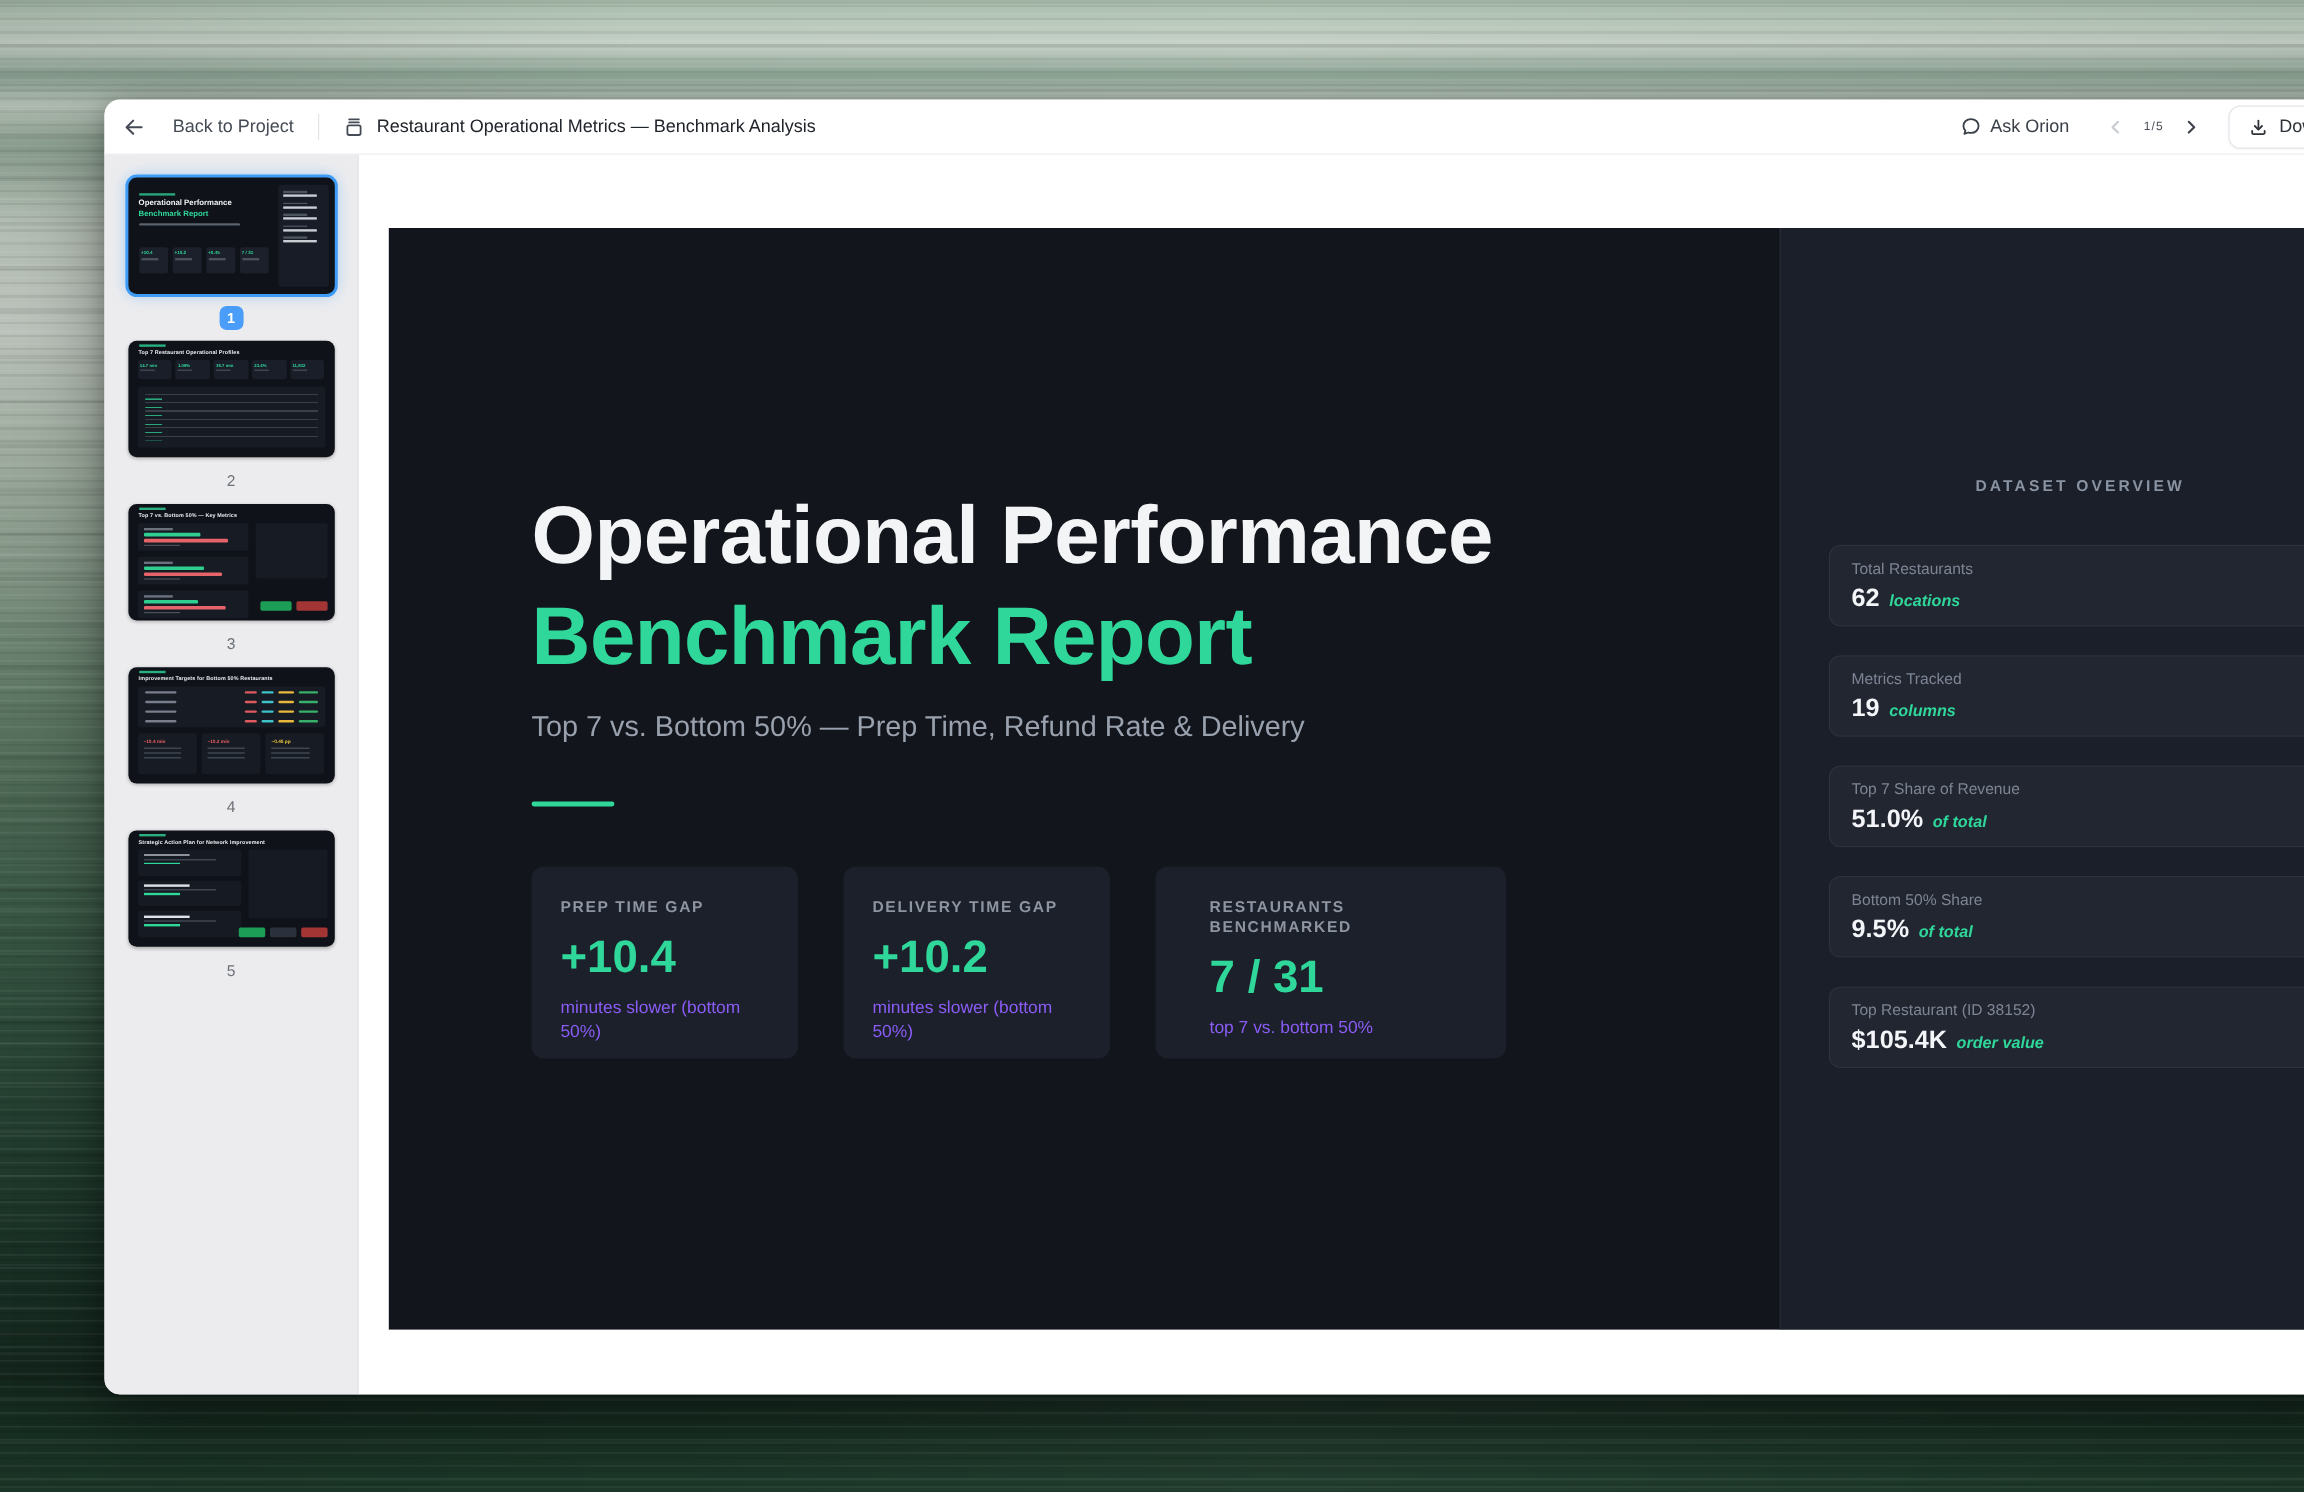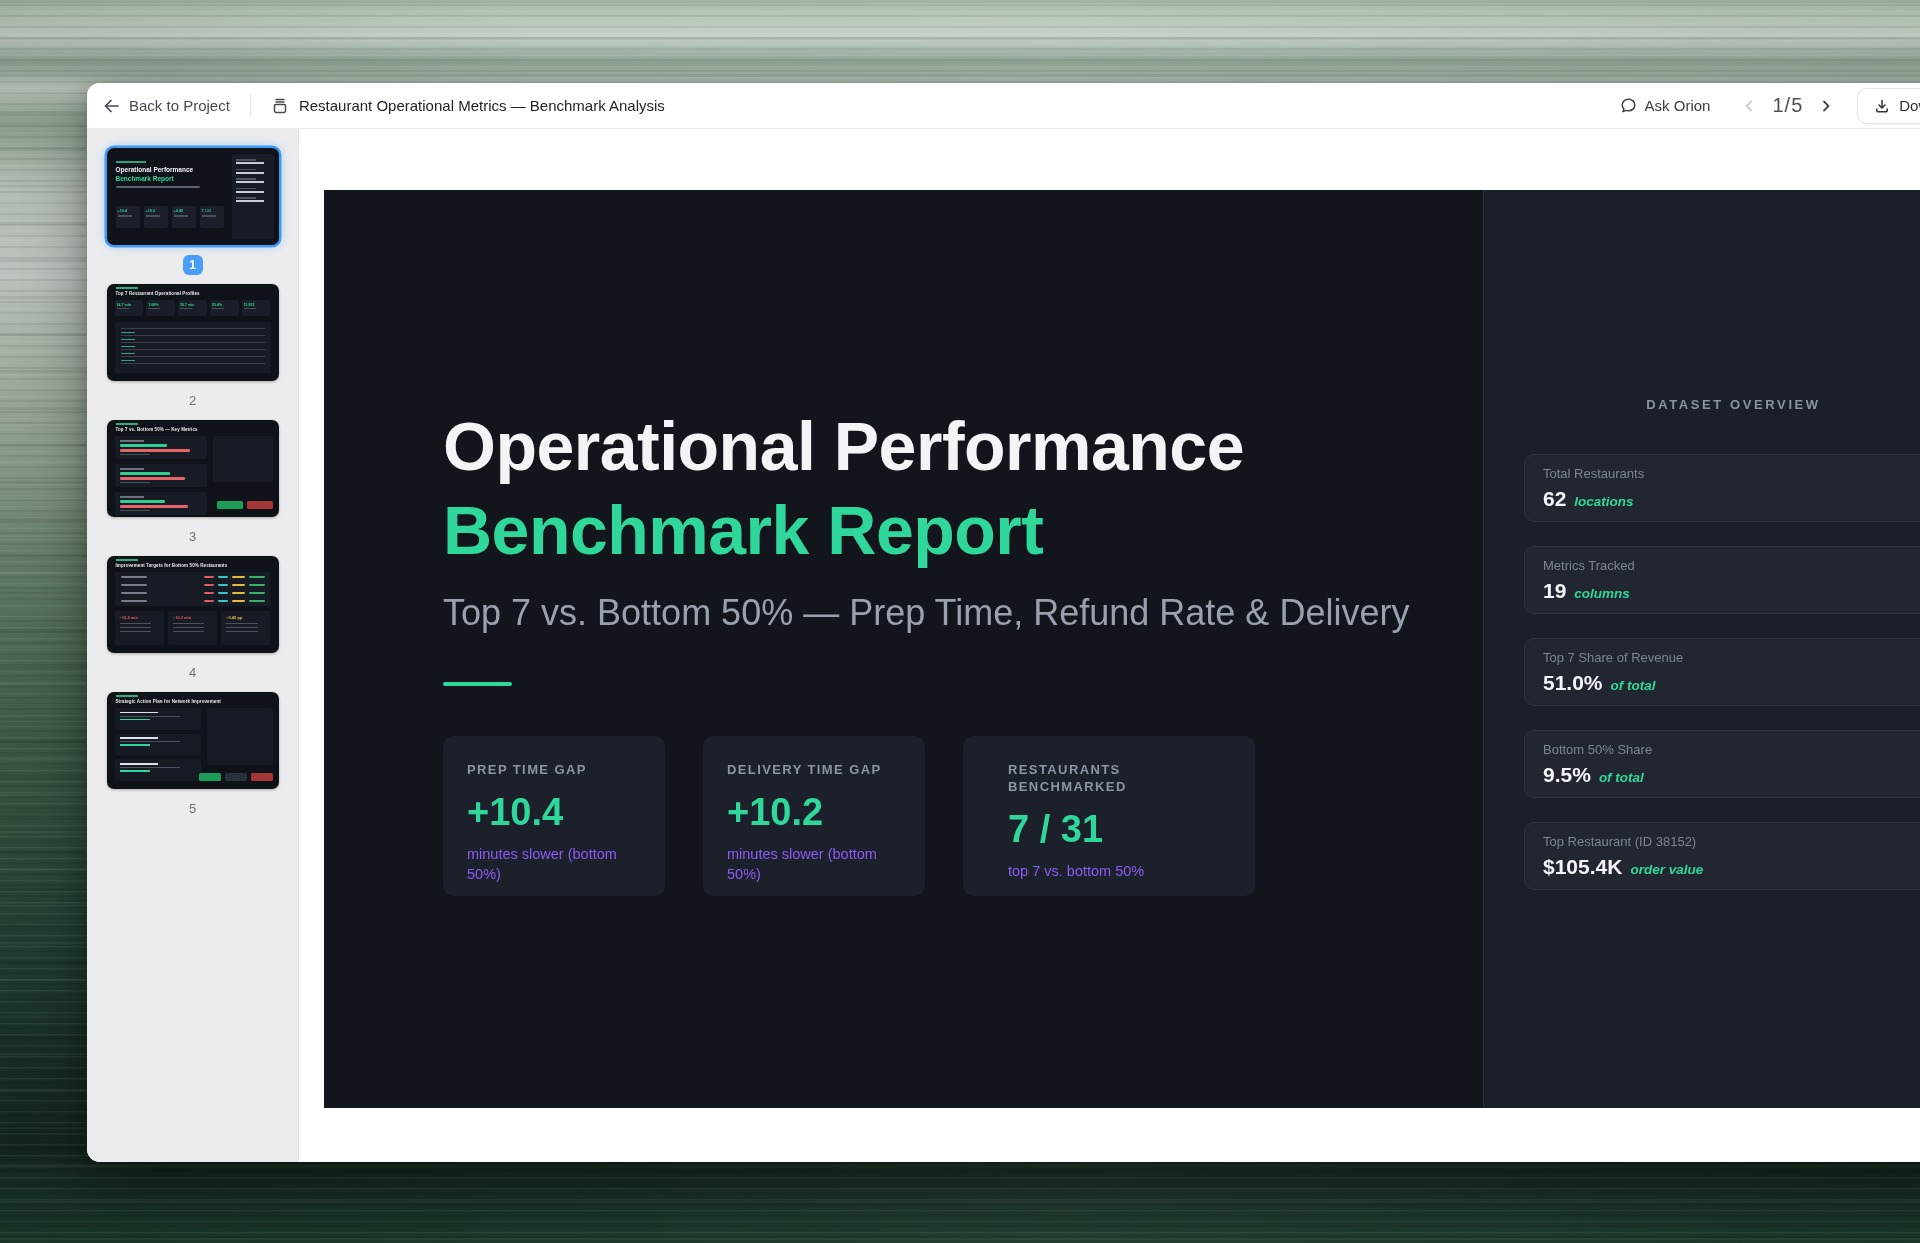--- a/index.html
+++ b/index.html
@@ -31,31 +31,31 @@
   
   .window { position:absolute; left:87px; top:83px; width:1896px; height:1079px;
     background:#fff; border-radius:13px; overflow:hidden;
     box-shadow:0 24px 70px rgba(0,0,0,.38), 0 4px 18px rgba(0,0,0,.22);
     display:flex; flex-direction:column; }
 
   
   .toolbar { height:46px; flex:none; display:flex; align-items:center;
     background:#fff; border-bottom:1px solid #e9ebee; padding-left:16px; }
   .tb-left { display:flex; align-items:center; }
-  .tb-btn { display:flex; align-items:center; gap:9px; background:none; border:none;
+  .tb-btn { display:flex; align-items:center; gap:24px; background:none; border:none;
     font-family:inherit; font-size:15px; color:#454b54; cursor:pointer; }
   .tb-divider { width:1px; height:22px; background:#e2e4e8; margin:0 20px; }
   .doc-title-wrap { display:flex; align-items:center; gap:10px; }
   .doc-title { font-size:15px; font-weight:500; color:#20242b; }
   .tb-right { margin-left:auto; display:flex; align-items:center; }
   .ask-btn { display:flex; align-items:center; gap:8px; background:none; border:none;
     font-family:inherit; font-size:15px; color:#3a4048; cursor:pointer; }
   .pager { display:flex; align-items:center; gap:14px; margin:0 22px 0 30px; }
   .chev { background:none; border:none; cursor:pointer; display:flex; align-items:center; padding:2px; }
-  .page-ind { font-size:20px; color:#4a5058; letter-spacing:1px; }
+  .page-ind { font-size:10px; color:#4a5058; letter-spacing:1px; }
   .dl-btn { display:flex; align-items:center; gap:9px; height:36px; padding:0 16px;
     background:#fff; border:1px solid #e3e5e9; border-radius:10px; cursor:pointer;
     font-family:inherit; font-size:15px; color:#2d3239; white-space:nowrap; flex:none;
     box-shadow:0 1px 2px rgba(0,0,0,.04); }
 
   .app-body { flex:1; display:flex; min-height:0; }
 
   
   .sidebar { width:212px; flex:none; background:#ececee; border-right:1px solid #dfe1e4;
     padding-top:19px; display:flex; flex-direction:column; align-items:center; overflow:hidden; }
@@ -136,21 +136,21 @@
   .t5-btn.g { background:#1d9e57; } .t5-btn.d { background:#2a313c; } .t5-btn.r { background:#a33535; }
 
   
   .viewer { flex:1; background:#fff; padding:61px 0 54px 25px; min-width:0; }
   .slide { display:flex; height:918px; background:#12151b; overflow:hidden; }
   .slide-main { flex:1; min-width:0; padding:196px 0 0 119px; }
   .eyebrow { font-size:15px; font-weight:700; letter-spacing:3.2px; color:#2fd79a; }
   .h1 { font-size:68px; font-weight:700; line-height:84px; letter-spacing:-.5px; }
   .h1.line1 { color:#f2f4f6; margin-top:18px; }
   .h1.line2 { color:#2fd79a; }
-  .subtitle { font-size:36px; color:#98a1ad; margin-top:20px; }
+  .subtitle { font-size:24px; color:#98a1ad; margin-top:20px; }
   .dash { width:69px; height:4px; border-radius:2px; background:#2fd79a; margin-top:48px; }
   .stats-row { display:flex; gap:38px; margin-top:50px; }
   .stat-card { background:#1b202a; border-radius:10px; padding:25px 24px; height:160px; width:222px; flex:none; }
   .stat-card.wide { width:292px;padding-left:45px; }
   .stat-label { font-size:13px; font-weight:600; letter-spacing:1.4px; color:#8d95a2; line-height:17px; }
   .stat-value { font-size:38px; font-weight:800; color:#2fd79a; margin-top:13px; }
   .stat-caption { font-size:14.5px; color:#8b5cf6; margin-top:11px; line-height:1.35; max-width:150px; }
 
   .slide-aside { flex:none; width:500px; background:#1a1f2a; border-left:1px solid #262c38; padding:207px 40px 0 40px; }
   .aside-header { text-align:center; font-size:13px; font-weight:600; letter-spacing:2.6px; color:#8a93a2; }

